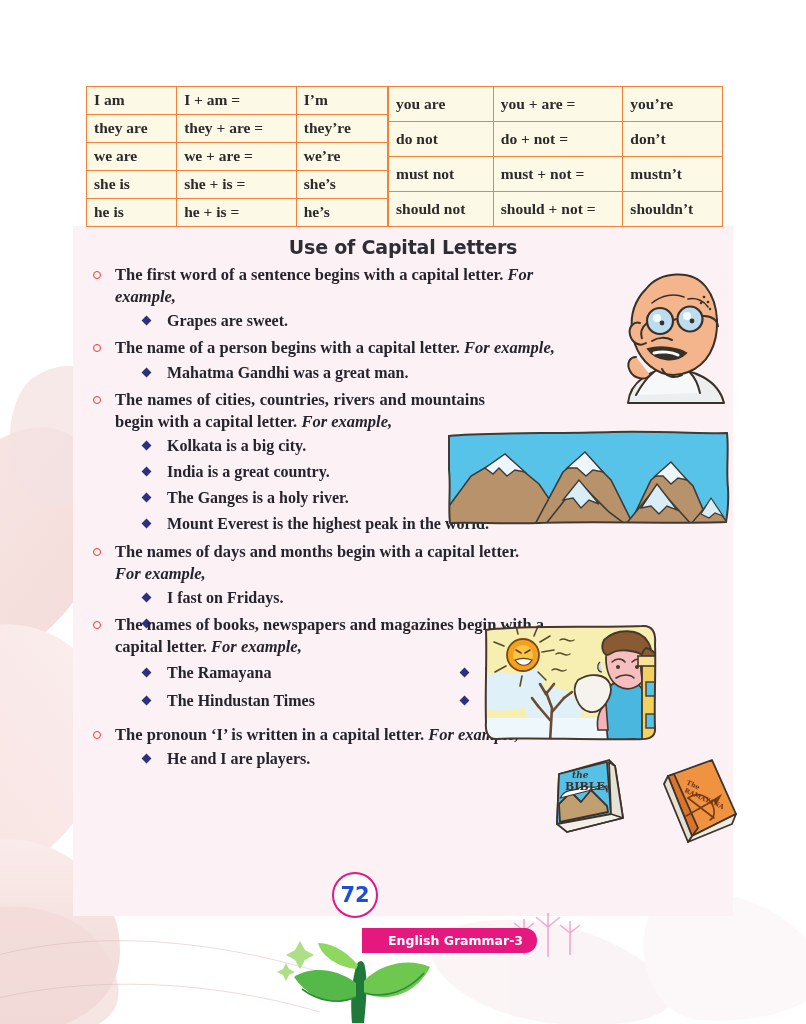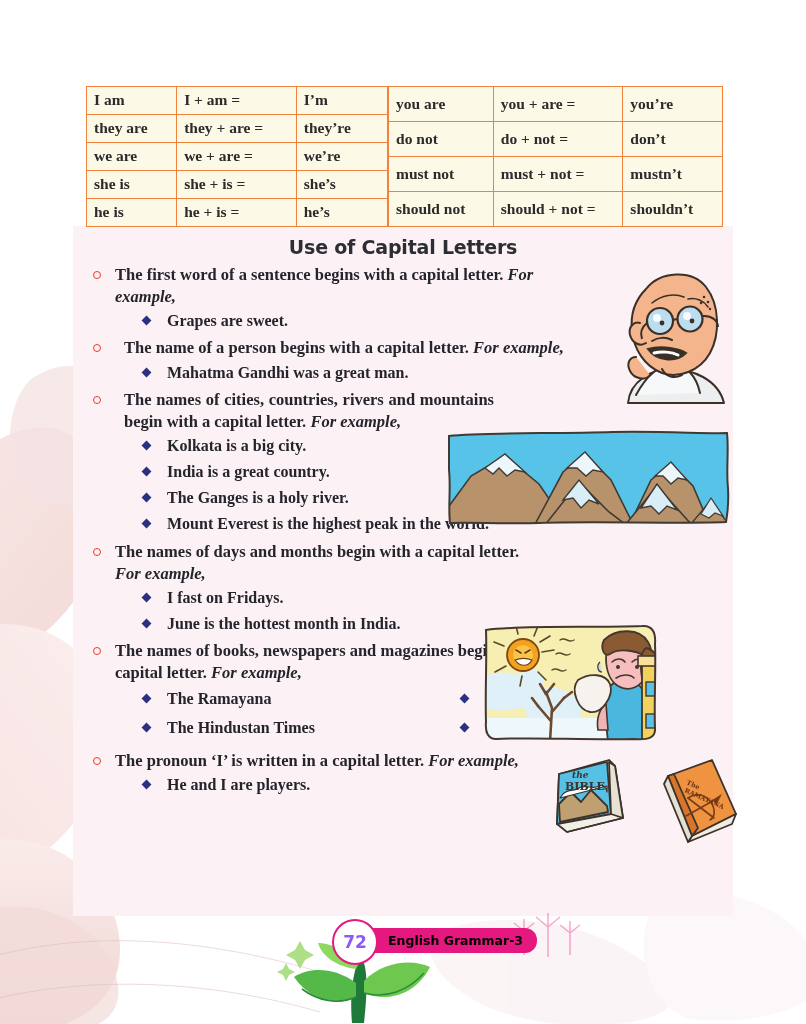--- a/index.html
+++ b/index.html
@@ -106,21 +106,21 @@
     border-radius: 50%;
     box-sizing: border-box;
   }
   .rule-text {
     font-family: "Liberation Serif", serif;
     font-size: 16.5px;
     font-weight: 600;
     color: #24242c;
     line-height: 1.34;
   }
-  .rule-text.justify { text-align: justify; margin-left: 9px; }
+  .rule-text.justify { text-align: justify; }
   .rule-text .fe {
     font-style: italic;
     font-weight: 700;
   }
 
   
   ul.examples {
     list-style: none;
     margin: 3px 0 6px 0;
     padding: 0 0 0 28px;
@@ -167,49 +167,49 @@
     position: absolute;
     left: 0;
     top: 905px;
     width: 806px;
     height: 119px;
     z-index: 5;
   }
   #page-badge {
     position: absolute;
     left: 332px;
-    top: 919px;
+    top: 872px;
     width: 42px;
     height: 42px;
     border-radius: 50%;
     background: #ffffff;
     border: 2.5px solid #e5187f;
     display: flex;
     align-items: center;
     justify-content: center;
     font-family: "DejaVu Sans", sans-serif;
-    font-size: 17px;
+    font-size: 21px;
     font-weight: 700;
-    color: #8b5cf6;
+    color: #1d4ed8;
     z-index: 8;
   }
   #footer-banner {
     position: absolute;
     left: 362px;
     top: 928px;
     height: 25px;
     padding: 0 14px 0 26px;
     background: #e5187f;
     border-radius: 0 12px 12px 0;
     display: flex;
     align-items: center;
     font-family: "DejaVu Sans", sans-serif;
     font-size: 12.5px;
     font-weight: 700;
-    color: #000000;
+    color: #ffffff;
     z-index: 6;
   }
 </style>
 </head>
 <body>
 
 <svg id="bg-decor" width="806" height="1024" viewBox="0 0 806 1024">
   <defs>
     <linearGradient id="pet1" x1="0" y1="0" x2="1" y2="1">
       <stop offset="0%" stop-color="#f7e3e1"></stop>
@@ -340,21 +340,21 @@
       </ul>
     </div>
 
     <div class="rule">
       <span class="marker"></span>
       <div class="rule-text midwide">
         <span>The names of days and months begin with a capital letter. </span><span class="fe">For example,</span>
       </div>
       <ul class="examples">
         <li><span class="dmark"></span><span>I fast on Fridays.</span></li>
-        <li><span class="dmark"></span><span>June is the hottest month in India.</span></li>
+        <li><span class="dmark"></span></li>
       </ul>
     </div>
 
     <div class="rule">
       <span class="marker"></span>
       <div class="rule-text semiwide">
         <span>The names of books, newspapers and magazines begin with a capital letter. </span><span class="fe">For example,</span>
       </div>
       <ul class="examples two-col">
         <li><span class="dmark"></span><span>The Ramayana</span></li>

